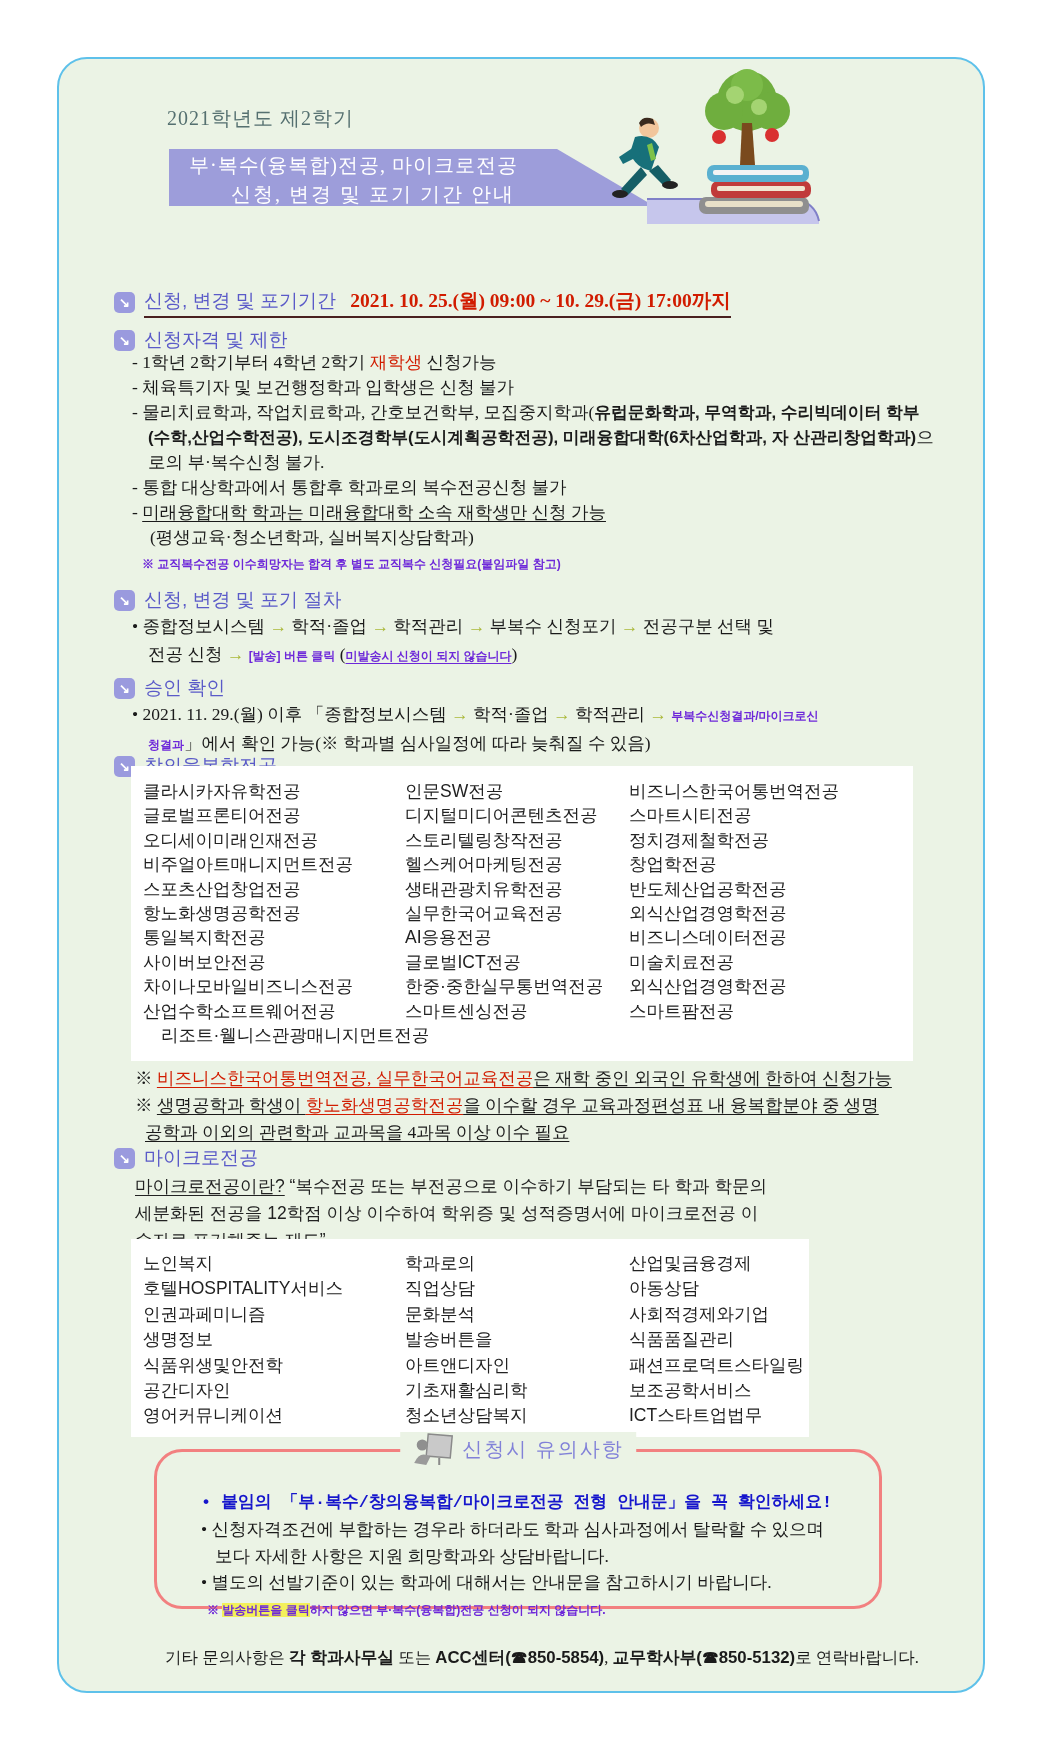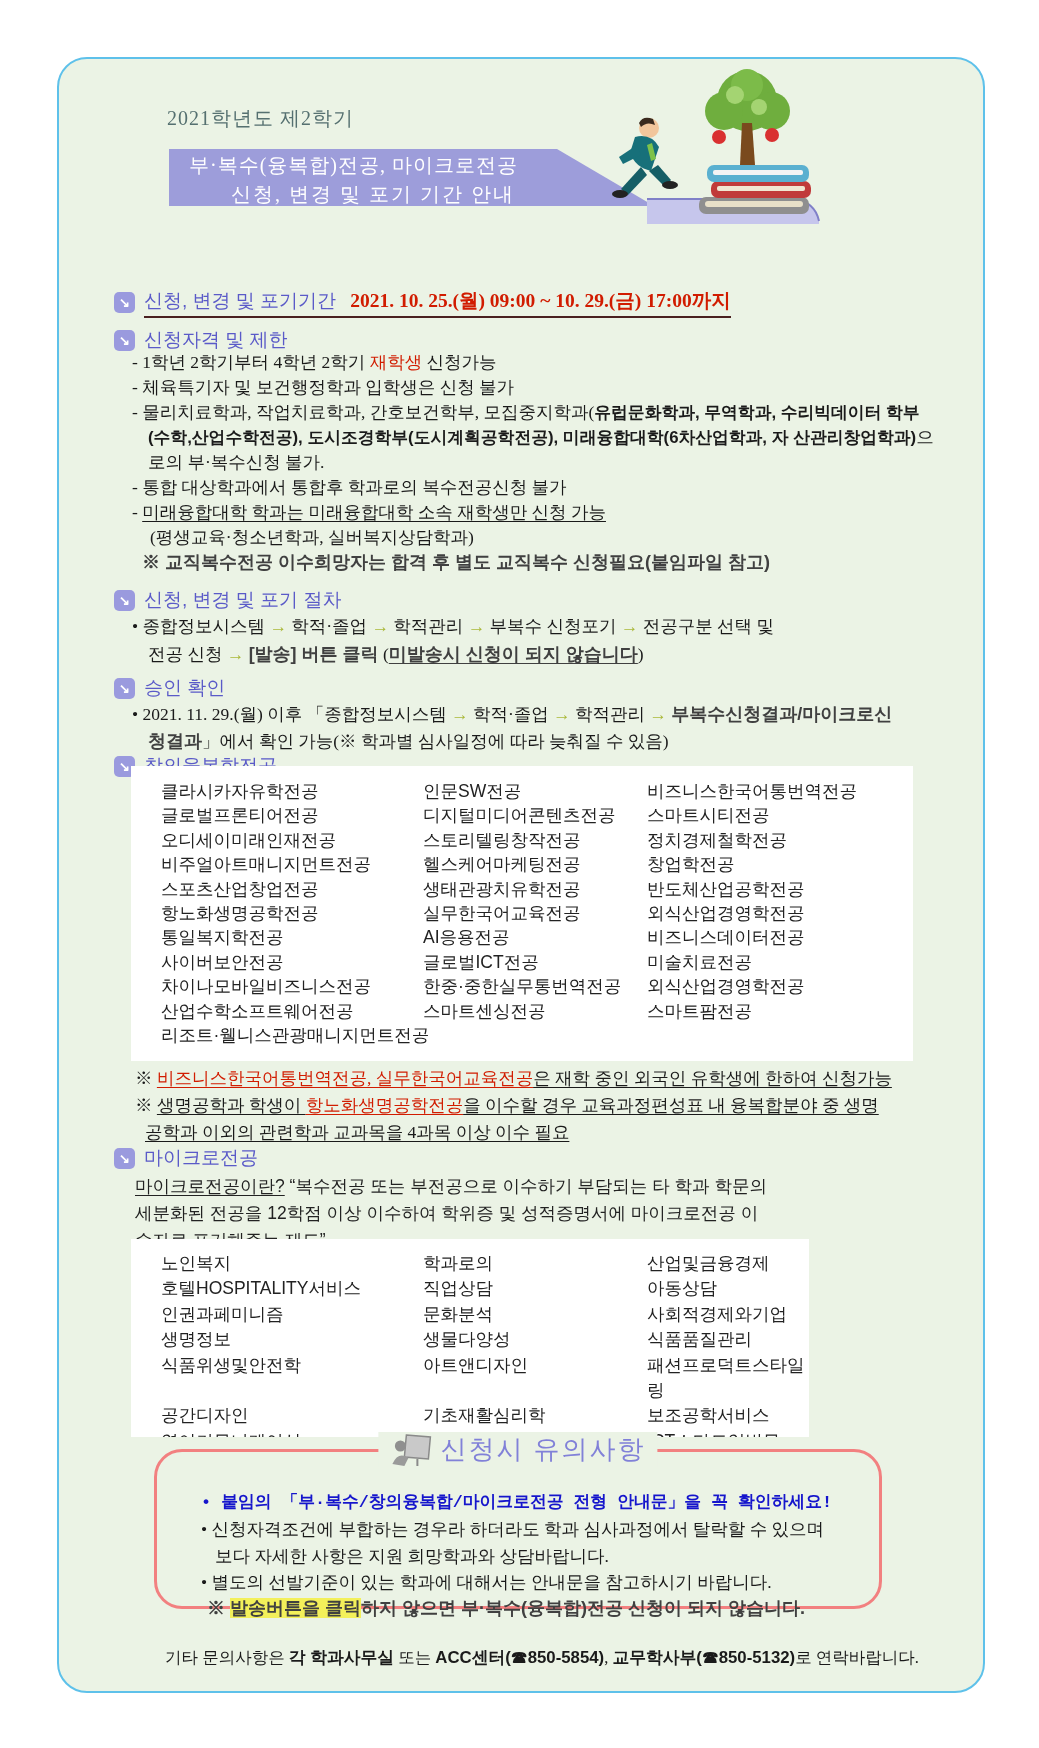--- a/index.html
+++ b/index.html
@@ -39,46 +39,46 @@
   .proc-lines{position:absolute;left:73px;top:554px;}
   .proc-lines .line{line-height:27.5px;}
   .appr-lines{position:absolute;left:73px;top:642px;width:810px;}
   .appr-lines .line{line-height:26.5px;}
   .ind-cont{padding-left:16px;}
 
   
   .gbox{position:absolute;background:#ffffff;overflow:hidden;}
   .gbox-creative{left:72px;top:707px;width:782px;height:282px;padding-top:13px;}
   .gbox-micro{left:72px;top:1180px;width:678px;height:186px;padding-top:12px;}
-  .grow{display:grid;grid-template-columns:262px 224px auto;padding-left:30px;}
+  .grow{display:grid;grid-template-columns:262px 224px auto;padding-left:12px;}
   .gcell{font-family:"Liberation Sans",sans-serif;font-size:17.5px;line-height:24.4px;color:#222;}
   .gbox-micro .gcell{line-height:25.4px;}
   .glast{padding-left:30px;font-family:"Liberation Sans",sans-serif;font-size:17.5px;line-height:24.4px;color:#222;}
 
   .notes{position:absolute;left:76px;top:1006px;}
   .notes .line{line-height:27px;}
 
   .micro-desc{position:absolute;left:76px;top:1114px;}
   .micro-desc .line{font-family:"Liberation Sans",sans-serif;font-size:17.5px;line-height:27px;color:#222;}
 
   
   .notice{position:absolute;left:95px;top:1390px;width:722px;height:154px;
           border:3px solid #f28080;border-radius:28px;}
   .notice-title{position:absolute;left:50%;transform:translateX(-50%);top:-20px;background:#ebf3e5;
                 padding:0 12px;display:flex;align-items:center;gap:8px;white-space:nowrap;
-                font-family:"Liberation Sans",sans-serif;font-size:26px;color:#8181d8;letter-spacing:2px;}
+                font-family:"Liberation Sans",sans-serif;font-size:20px;color:#8181d8;letter-spacing:2px;}
   .notice-body{padding:36px 0 0 44px;}
   .notice-body .line{line-height:26.3px;}
 
   .footer{position:absolute;left:106px;top:1586px;font-size:16.5px;}
 
   
   .r{color:#d11c00;}
   .b{font-family:"Liberation Sans",sans-serif;font-weight:bold;font-size:16.8px;}
-  .rb{color:#404040;font-family:"Liberation Sans",sans-serif;font-weight:bold;font-size:18px;}
+  .rb{color:#6d28d9;font-family:"Liberation Sans",sans-serif;font-weight:bold;font-size:12px;}
   .bb{color:#1515cc;font-family:Liberation Mono, monospace;font-weight:bold;font-size:16.8px;}
   .u{text-decoration:underline;text-underline-offset:3px;}
   .hl{background:#f3f05a;}
   .ar{color:#aab83a;font-family:"Liberation Sans",sans-serif;font-weight:bold;}
 </style>
 </head>
 <body>
 
 <div class="canvas">
   <div class="page">
@@ -253,21 +253,21 @@
             <span class="gcell">직업상담</span>
             <span class="gcell">아동상담</span>
           </div>
           <div class="grow">
             <span class="gcell">인권과페미니즘</span>
             <span class="gcell">문화분석</span>
             <span class="gcell">사회적경제와기업</span>
           </div>
           <div class="grow">
             <span class="gcell">생명정보</span>
-            <span class="gcell">생물다양성</span>
+            <span class="gcell">발송버튼을</span>
             <span class="gcell">식품품질관리</span>
           </div>
           <div class="grow">
             <span class="gcell">식품위생및안전학</span>
             <span class="gcell">아트앤디자인</span>
             <span class="gcell">패션프로덕트스타일링</span>
           </div>
           <div class="grow">
             <span class="gcell">공간디자인</span>
             <span class="gcell">기초재활심리학</span>

